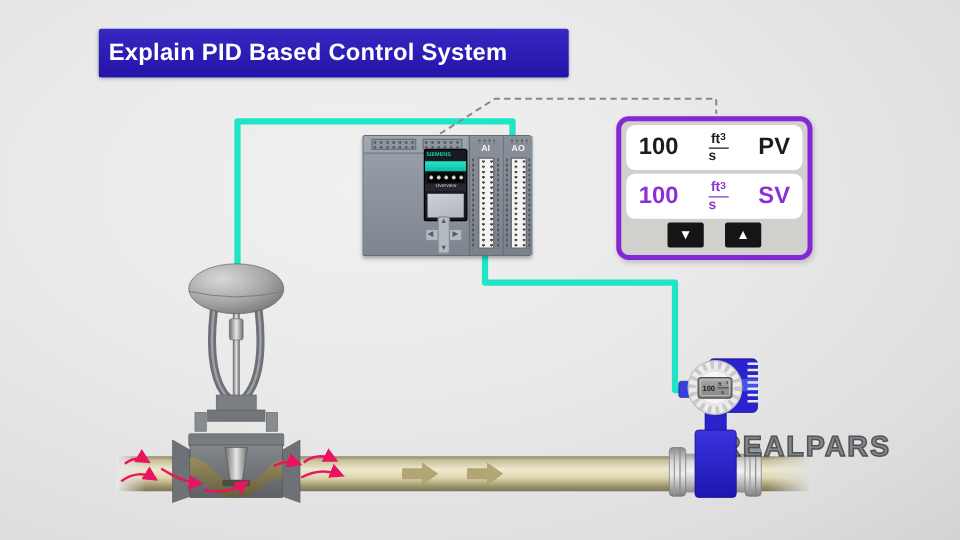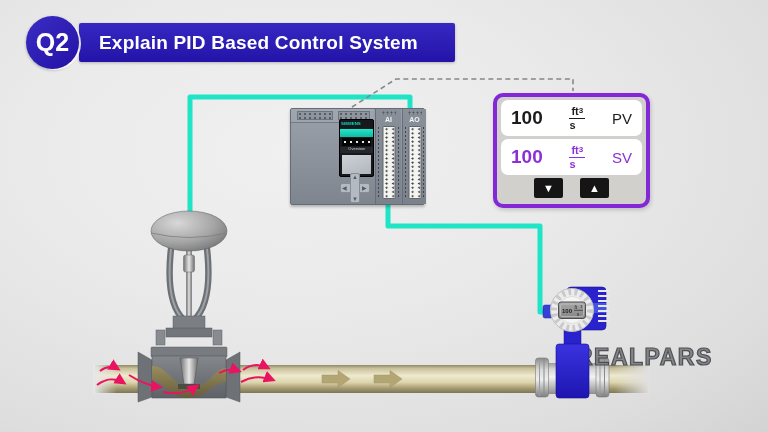--- a/index.html
+++ b/index.html
@@ -3,21 +3,21 @@
 <meta charset="utf-8">
 <style>
   html,body{margin:0;padding:0;background:#c9c9c9;font-family:"Liberation Sans",sans-serif;}
   .stage{position:relative;width:768px;height:432px;overflow:hidden;
     background:radial-gradient(ellipse at 38% 35%, #f0f0f0 0%, #eaeaea 40%, #dedede 80%, #d3d3d3 100%);}
   .stage *{box-sizing:border-box;}
 
   
   .titlebar{position:absolute;left:79px;top:23px;width:376px;height:39px;z-index:10;
     background:linear-gradient(#3628c2,#2313a8);color:#fff;font-size:19px;font-weight:700;
-    line-height:39px;padding-left:20px;letter-spacing:.2px;border-radius:2px;
+    line-height:39px;padding-left:8px;letter-spacing:.2px;border-radius:2px;
     box-shadow:0 1px 3px rgba(0,0,0,.25);white-space:nowrap;}
   .qbadge{position:absolute;left:26px;top:16px;width:53px;height:53px;border-radius:50%;z-index:11;
     background:linear-gradient(140deg,#3a2cc4,#2412a4);display:flex;align-items:center;justify-content:center;
     color:#fff;font-size:25px;font-weight:700;
     box-shadow:2px 1px 0 rgba(255,255,255,.85),0 1px 3px rgba(0,0,0,.3);}
 
   
   #scene{position:absolute;left:0;top:0;z-index:2;}
   #meter{position:absolute;left:0;top:0;z-index:5;}
 
@@ -65,21 +65,21 @@
   .mod-dots.dl{left:1px;} .mod-dots.dr{right:1px;}
 
   
   .panel{position:absolute;left:493px;top:93px;width:157px;height:115px;z-index:6;
     border:4px solid #8427d6;border-radius:10px;background:#d2d0cd;padding:3px 4px;
     box-shadow:1px 2px 4px rgba(0,0,0,.18);}
   .prow{height:36px;background:#fff;border-radius:7px;margin-bottom:3px;display:flex;align-items:center;
     justify-content:space-between;padding:0 10px;}
   .prow.pv{color:#1c1c1c;} .prow.sv{color:#8b2fd6;}
   .pval{font-size:19px;font-weight:700;}
-  .plab{font-size:15px;font-weight:400;}
+  .plab{font-size:19px;font-weight:700;}
   .frac{display:inline-flex;flex-direction:column;align-items:flex-start;line-height:1;font-size:11px;font-weight:700;}
   .frac .num{border-bottom:1.5px solid currentColor;padding:0 2px 1px;}
   .frac .sup{font-size:8px;vertical-align:2px;}
   .frac .den{padding-top:1px;}
   .pbtns{display:flex;justify-content:center;gap:17px;margin-top:2px;}
   .tri-btn{width:29px;height:20px;background:#151515;color:#fff;display:flex;align-items:center;
     justify-content:center;font-size:11px;border-radius:2px;cursor:pointer;}
 </style>
 </head>
 <body>
@@ -298,15 +298,14 @@
       <div class="tri-btn">
           <span>▼</span>
         </div>
       <div class="tri-btn">
           <span>▲</span>
         </div>
     </div>
   </div>
 
   <div class="titlebar">Explain PID Based Control System</div>
-  <div class="qbadge">Q2</div>
 
 </div>
 
 </body></html>

